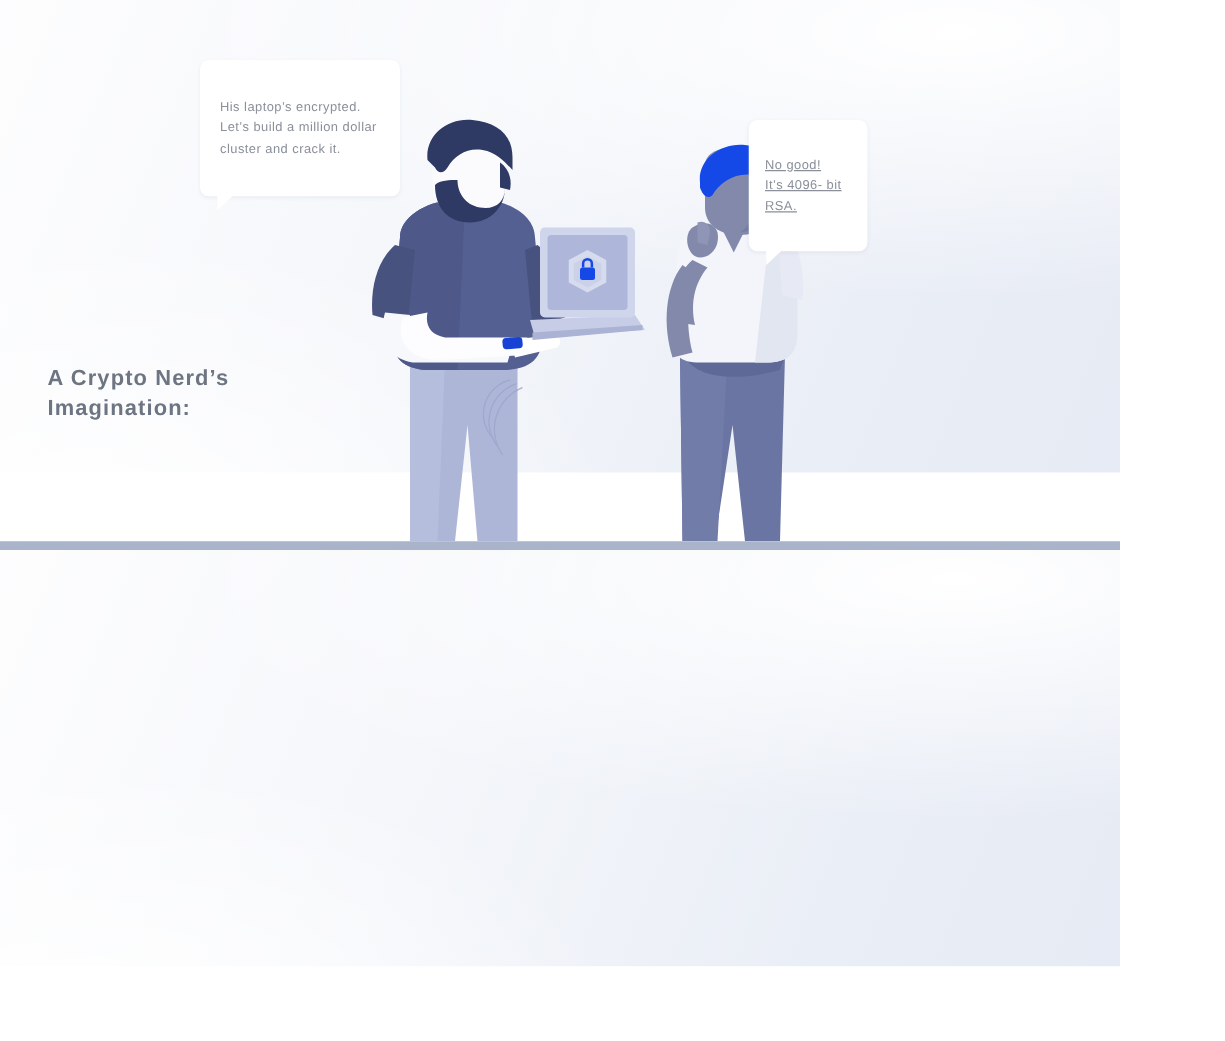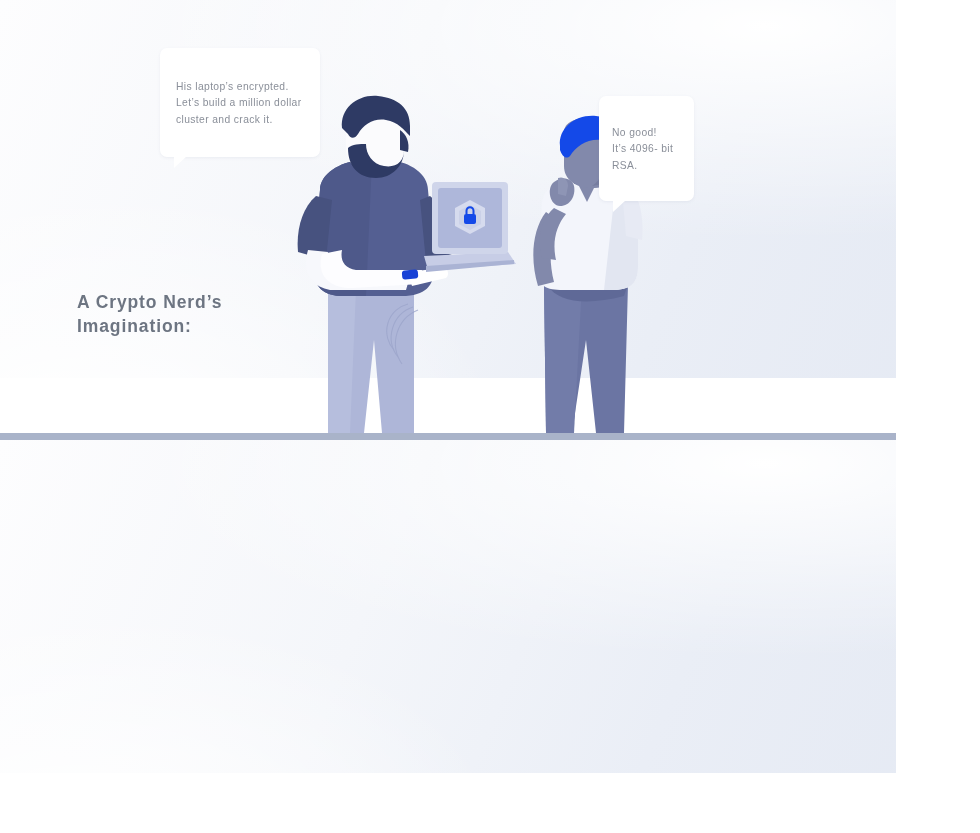--- a/index.html
+++ b/index.html
@@ -59,21 +59,20 @@
 
   
   .caption {
     position: absolute;
     color: #6d7582;
     font-size: 17.5px;
     line-height: 1.38;
     letter-spacing: 0.9px;
     font-weight: 600;
     white-space: pre-line;
-    margin-left: 39px;
   }
   #caption-top    { left: 38px; top: 290px; }
 
   
   .bubble {
     position: absolute;
     background: #ffffff;
     border-radius: 7px;
     color: #8a8f99;
     font-size: 10.3px;
@@ -91,21 +90,21 @@
     width: 0; height: 0;
   }
   .tail-left::after {
     left: 14px; bottom: -11px;
     border-left: 13px solid #ffffff;
     border-bottom: 12px solid transparent;
   }
 
   #bubble-1 { left: 160px; top: 48px;  width: 160px; padding: 14px 16px 12px 16px; }
   #bubble-2 { left: 386px; top: 108px; width: 113px; padding: 12px 14px 10px 14px; }
-  #bubble-3 { left: 599px; top: 96px;  width: 95px;  padding: 12px 14px 10px 13px; }
+  #bubble-3 { left: 599px; top: 96px;  width: 95px;  padding: 12px 14px 10px 13px; text-decoration: underline; }
 
   
   .figure { position: absolute; }
   #nerd-top   { left: 286px; top: 104px;  width: 232px;  height: 329px; }
   #guard-top  { left: 520px; top: 126px;  width: 130px;  height: 307px; }
 
   svg { display: block; overflow: visible; }
 </style>
 </head>
 <body>

